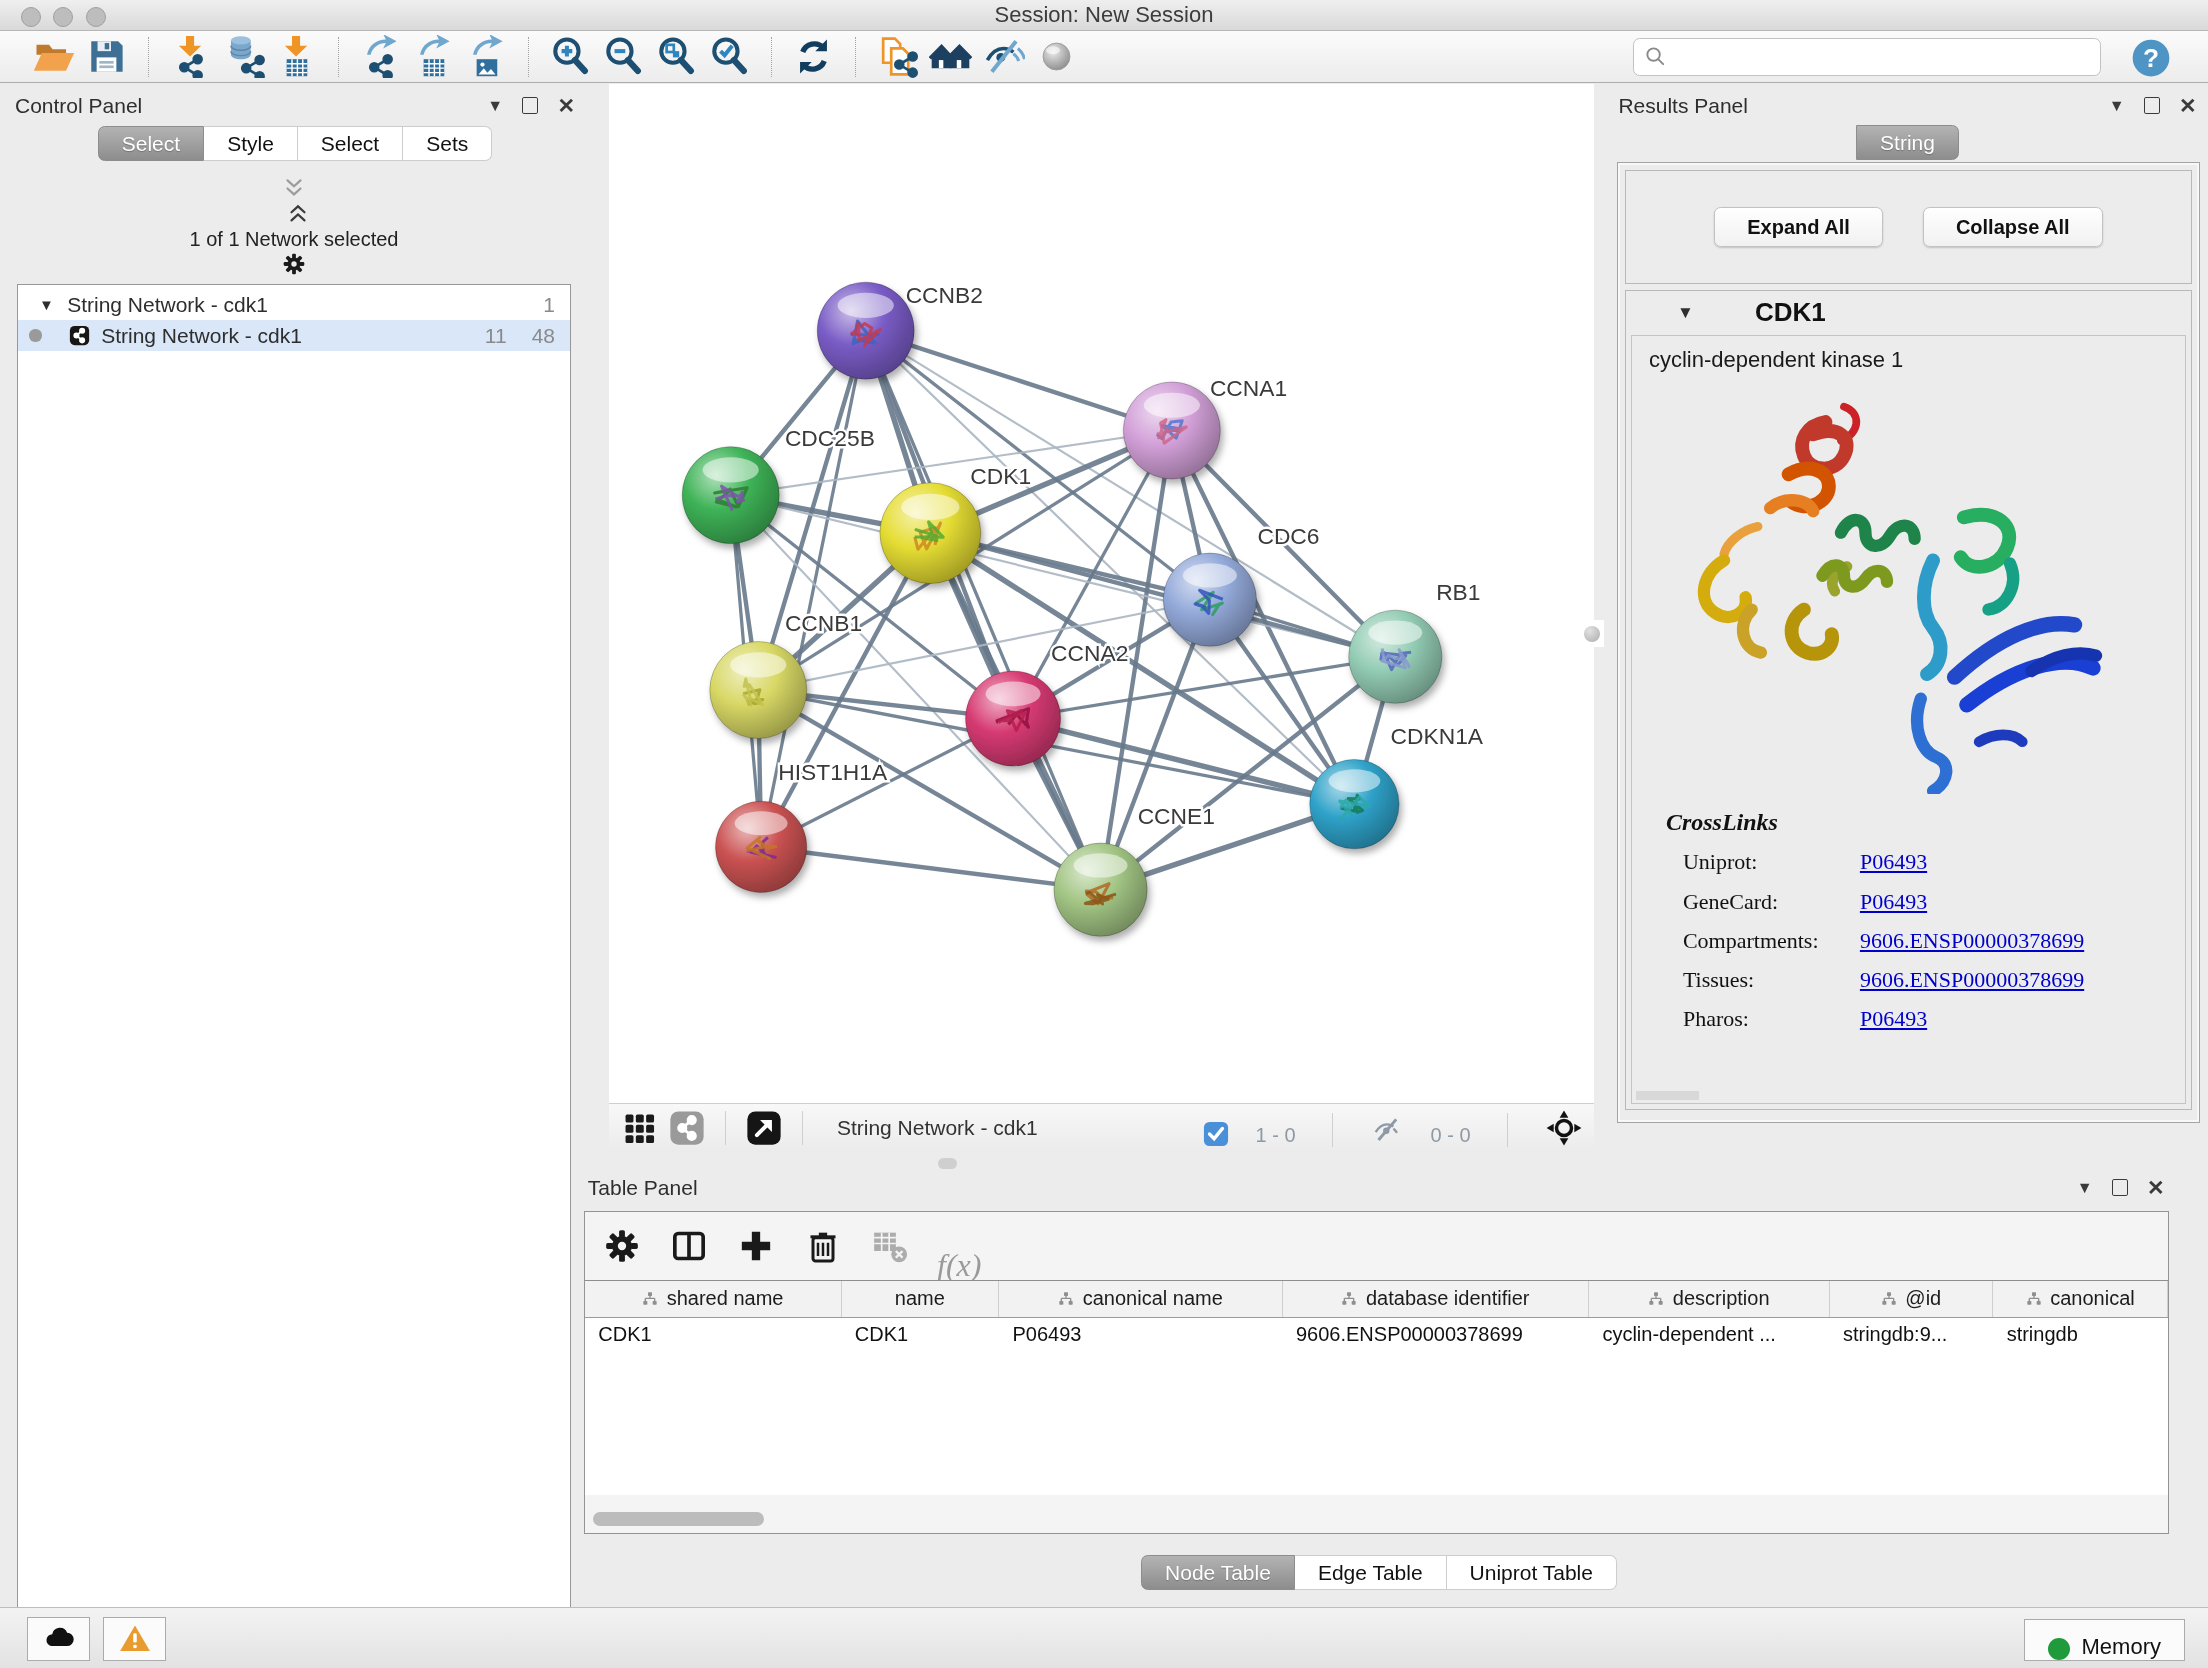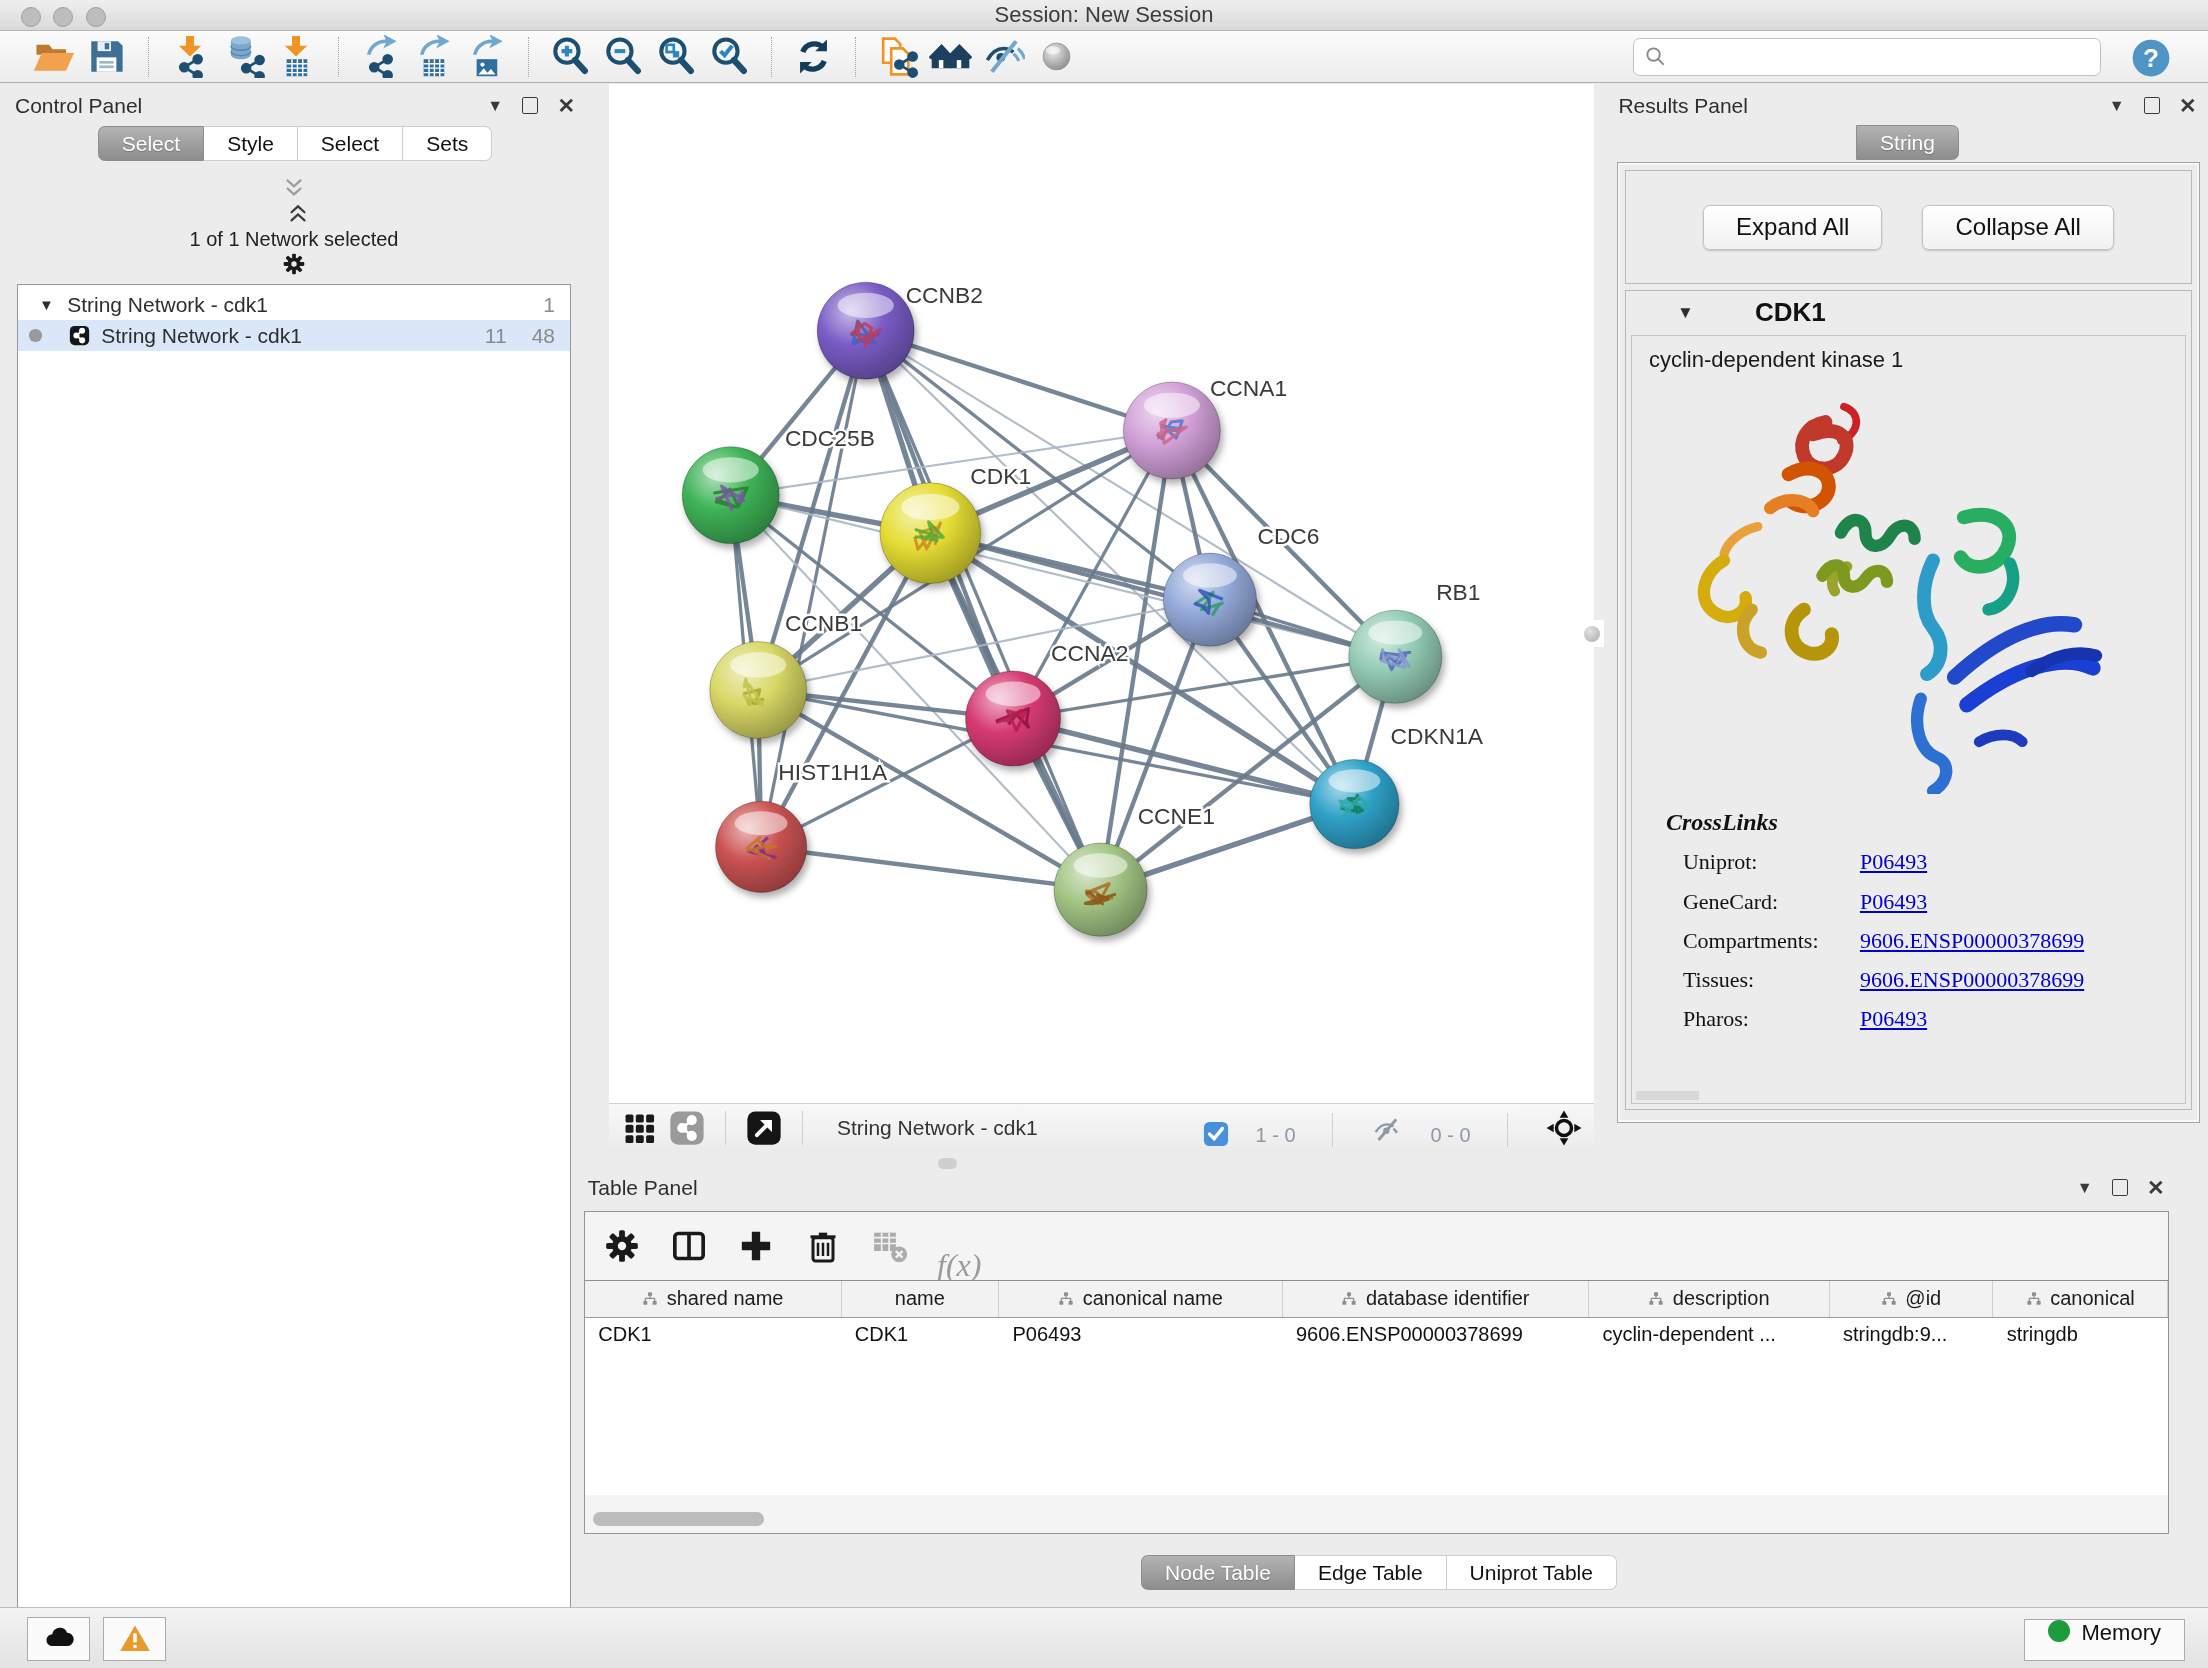--- a/index.html
+++ b/index.html
@@ -62,21 +62,21 @@
   .cv-right svg{display:block;}
 
   
   .results-panel{left:1607px;top:84px;width:601px;height:1084px;}
   .rp-header{margin:9.5px 11.4px 0 11.4px;}
   .rp-tabs{margin:7.6px auto 0;justify-content:center;}
   .rp-box{margin:1.9px 7.6px 0 9.5px;border:1px solid #a4a4a4;background:#ececec;box-shadow:inset 0 0 0 1.9px #f8f8f8;
           height:961px;box-sizing:border-box;padding:7.6px;}
   .rp-buttons{border:1px solid #b8b8b8;height:112px;display:flex;align-items:center;justify-content:center;gap:40px;margin-bottom:5.7px;}
   .btn{background:linear-gradient(#ffffff,#f1f1f1);border:1px solid #c2c2c2;border-radius:6.7px;
-       padding:7.6px 32px;font-size:24px;color:#111;box-shadow:0 1px 1.9px rgba(0,0,0,.18);}
+       padding:7.6px 32px;font-size:20px;color:#111;box-shadow:0 1px 1.9px rgba(0,0,0,.18);font-weight:bold;}
   .rp-content{border:1px solid #b8b8b8;height:820px;box-sizing:border-box;position:relative;}
   .rp-gene-row{height:44px;display:flex;align-items:center;padding-left:51px;gap:61px;}
   .rp-gene{font-size:26px;font-weight:bold;color:#111;}
   .rp-inner{position:absolute;left:4.8px;right:4.8px;top:44px;bottom:4.8px;border:1px solid #c4c4c4;overflow:hidden;}
   .rp-desc{font-size:22px;color:#1a1a1a;padding:11.4px 0 0 17px;}
   .protein{display:block;margin:5.7px auto 0;}
   .crosslinks{font-family:"Liberation Serif",serif;margin:15px 0 0 34px;}
   .cl-head{font-size:24px;font-weight:bold;color:#111;margin-bottom:9.5px;font-style:italic;}
   .cl-row{display:flex;font-size:22px;margin:13.3px 0 0 17px;}
   .cl-label{width:177px;color:#111;}
@@ -103,21 +103,21 @@
   .hthumb{position:absolute;left:7.6px;bottom:6.7px;width:171px;height:14.3px;border-radius:7.6px;background:#bcbcbc;}
   .tp-tabs{margin:21px auto 0;justify-content:center;}
 
   
   .statusbar{left:0;top:1607px;width:2208px;height:61px;background:linear-gradient(#f3f3f3,#e2e2e2);
              border-top:1px solid #bdbdbd;}
   .sq-btn{position:absolute;top:8.6px;width:63px;height:44px;background:#fbfbfb;border:1.9px solid #ababab;
           display:flex;align-items:center;justify-content:center;box-sizing:border-box;}
   .sq-btn svg{width:34px;height:34px;}
   .memory-btn{position:absolute;right:23px;top:10.5px;height:42px;background:#fbfbfb;border:1.9px solid #ababab;
-              display:flex;align-items:flex-start;gap:11.4px;padding:0 23px;box-sizing:border-box;font-size:22px;color:#111;}
+              display:flex;align-items:flex-end;gap:11.4px;padding:0 23px;box-sizing:border-box;font-size:22px;color:#111;}
   .mem-dot{width:22px;height:22px;border-radius:50%;background:#1f9b3c;}
 
   
   .h-dot{left:1579px;top:620px;width:25px;height:27px;background:#fff;display:flex;align-items:center;justify-content:center;}
   .h-dot i{width:16px;height:16px;border-radius:50%;background:radial-gradient(circle at 35% 30%,#e2e2e2,#ababab);display:block;}
   .h-dot2{left:938px;top:1158px;width:19px;height:10.5px;border-radius:5.7px;background:#cfcfcf;}
 </style>
 </head>
 <body>
 

